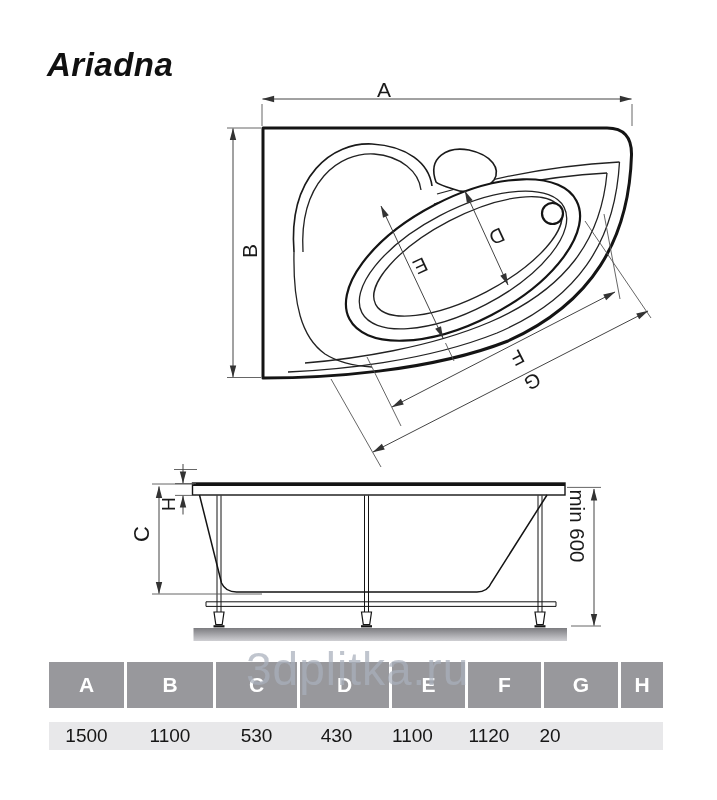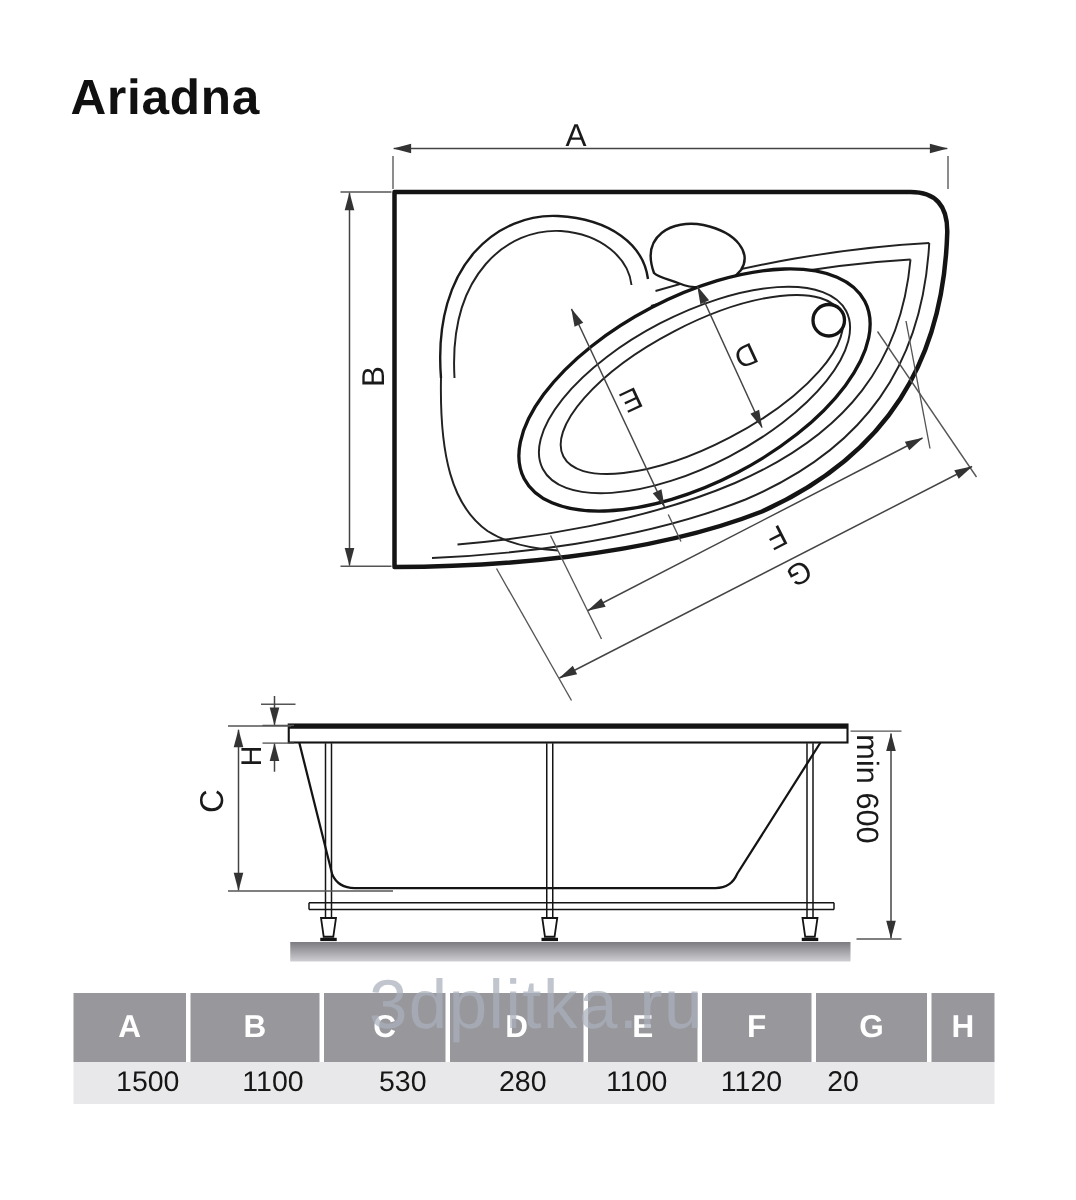--- a/index.html
+++ b/index.html
@@ -2,34 +2,34 @@
 <html><head>
 <meta charset="utf-8">
 <style>
   html,body{margin:0;padding:0;background:#ffffff;}
   .stage{
     position:relative;width:717px;height:800px;background:#ffffff;overflow:hidden;
     font-family:"Liberation Sans", sans-serif;
   }
   .title{
     position:absolute;left:47px;top:46px;font-size:33px;font-weight:700;
-    color:#101010;letter-spacing:.5px;
+    color:#101010;letter-spacing:.5px;font-style:italic;
   }
   .diagram{position:absolute;left:0;top:0;z-index:1;}
   .watermark{
     position:absolute;left:246px;top:642px;z-index:6;
     font-size:46px;color:#a9b0bc;opacity:.72;letter-spacing:1px;white-space:nowrap;
   }
   .dim-table{position:absolute;left:49px;top:662px;width:614px;z-index:2;}
   .thead{display:flex;gap:3px;height:46px;}
   .th{
     background:#98989c;color:#ffffff;font-weight:700;font-size:21px;
     display:flex;align-items:center;justify-content:center;
   }
-  .tvals{display:flex;gap:3px;height:28px;background:#e8e8ea;padding-left:12px;}
+  .tvals{display:flex;gap:3px;height:28px;margin-top:14px;background:#e8e8ea;}
   .td{
     color:#161616;font-size:19px;
     display:flex;align-items:center;justify-content:center;
   }
   .w0{width:75px}.w1{width:86px}.w2{width:81px}.w3{width:89px}
   .w4{width:73px}.w5{width:73px}.w6{width:74px}.w7{width:42px}
   svg text{font-family:"Liberation Sans", sans-serif;fill:#1a1a1a;}
 </style>
 </head>
 <body>
@@ -173,21 +173,21 @@
       <div class="th w3">D</div>
       <div class="th w4">E</div>
       <div class="th w5">F</div>
       <div class="th w6">G</div>
       <div class="th w7">H</div>
     </div>
     <div class="tvals">
       <div class="td w0">1500</div>
       <div class="td w1">1100</div>
       <div class="td w2">530</div>
-      <div class="td w4">280</div>
+      <div class="td w4">430</div>
       <div class="td w5">1100</div>
       <div class="td w6">1120</div>
       <div class="td w7">20</div>
     </div>
   </div>
 
   <div class="watermark">3dplitka.ru</div>
 
 </div>
 

